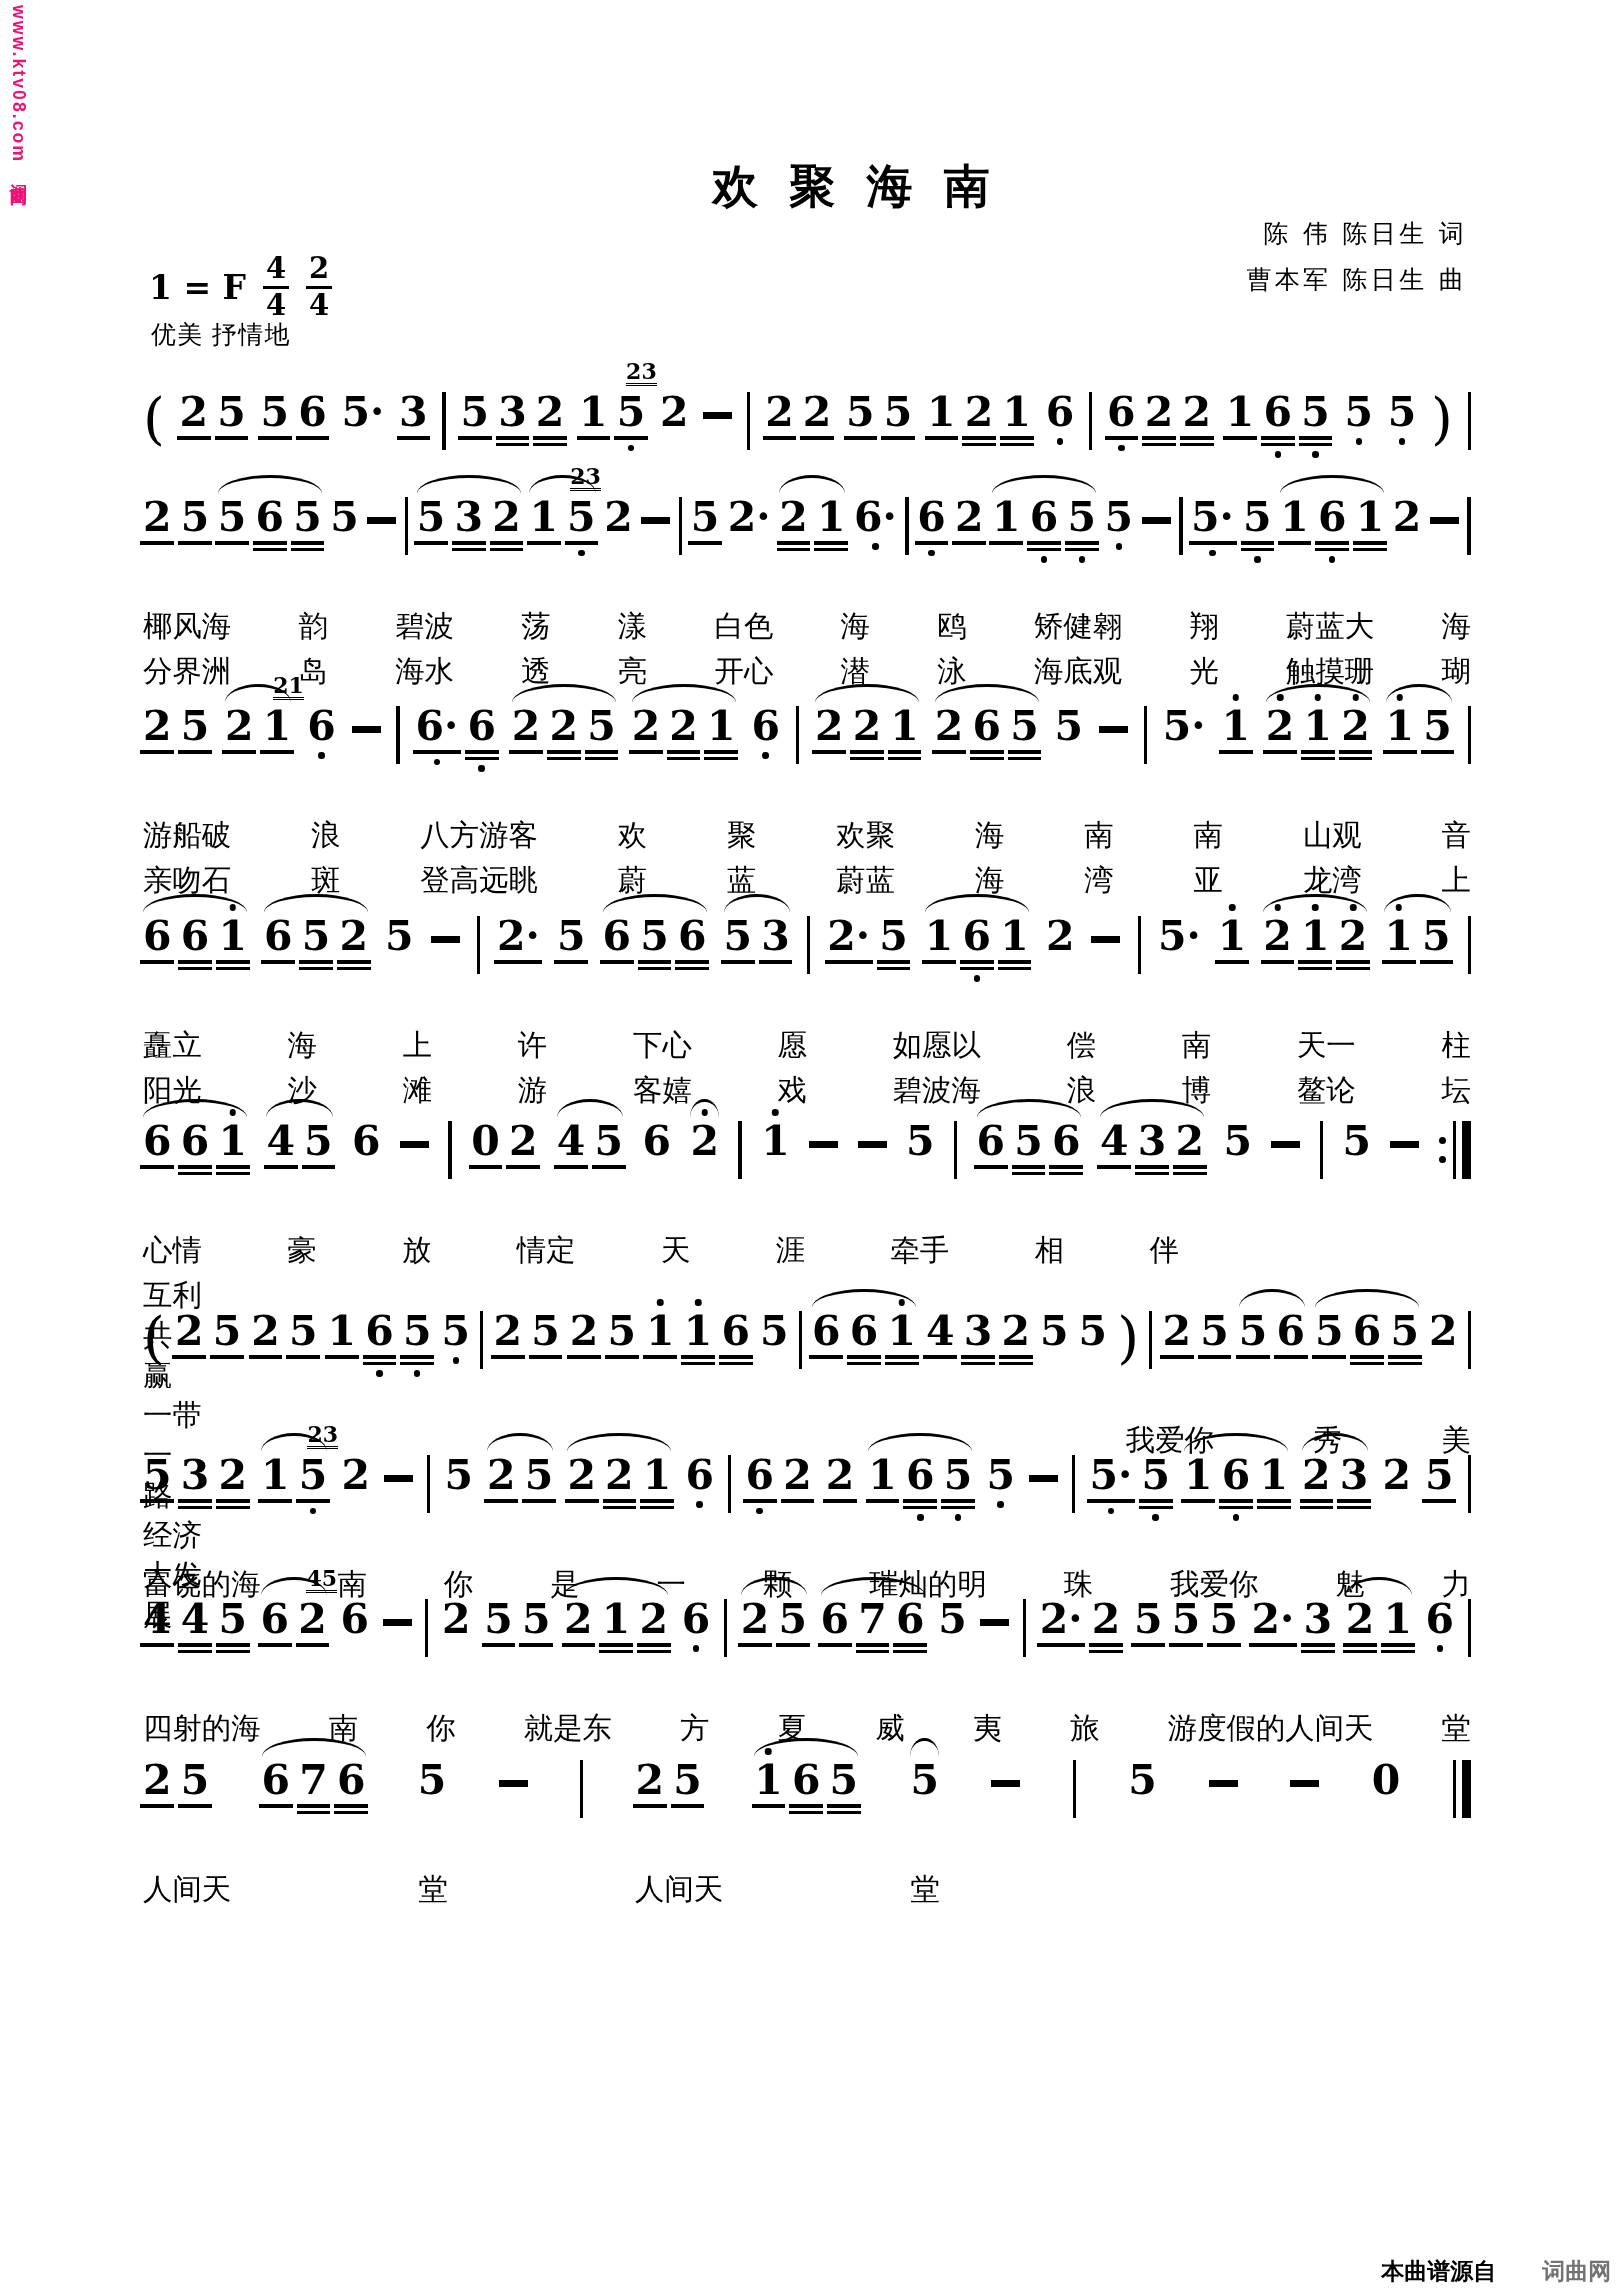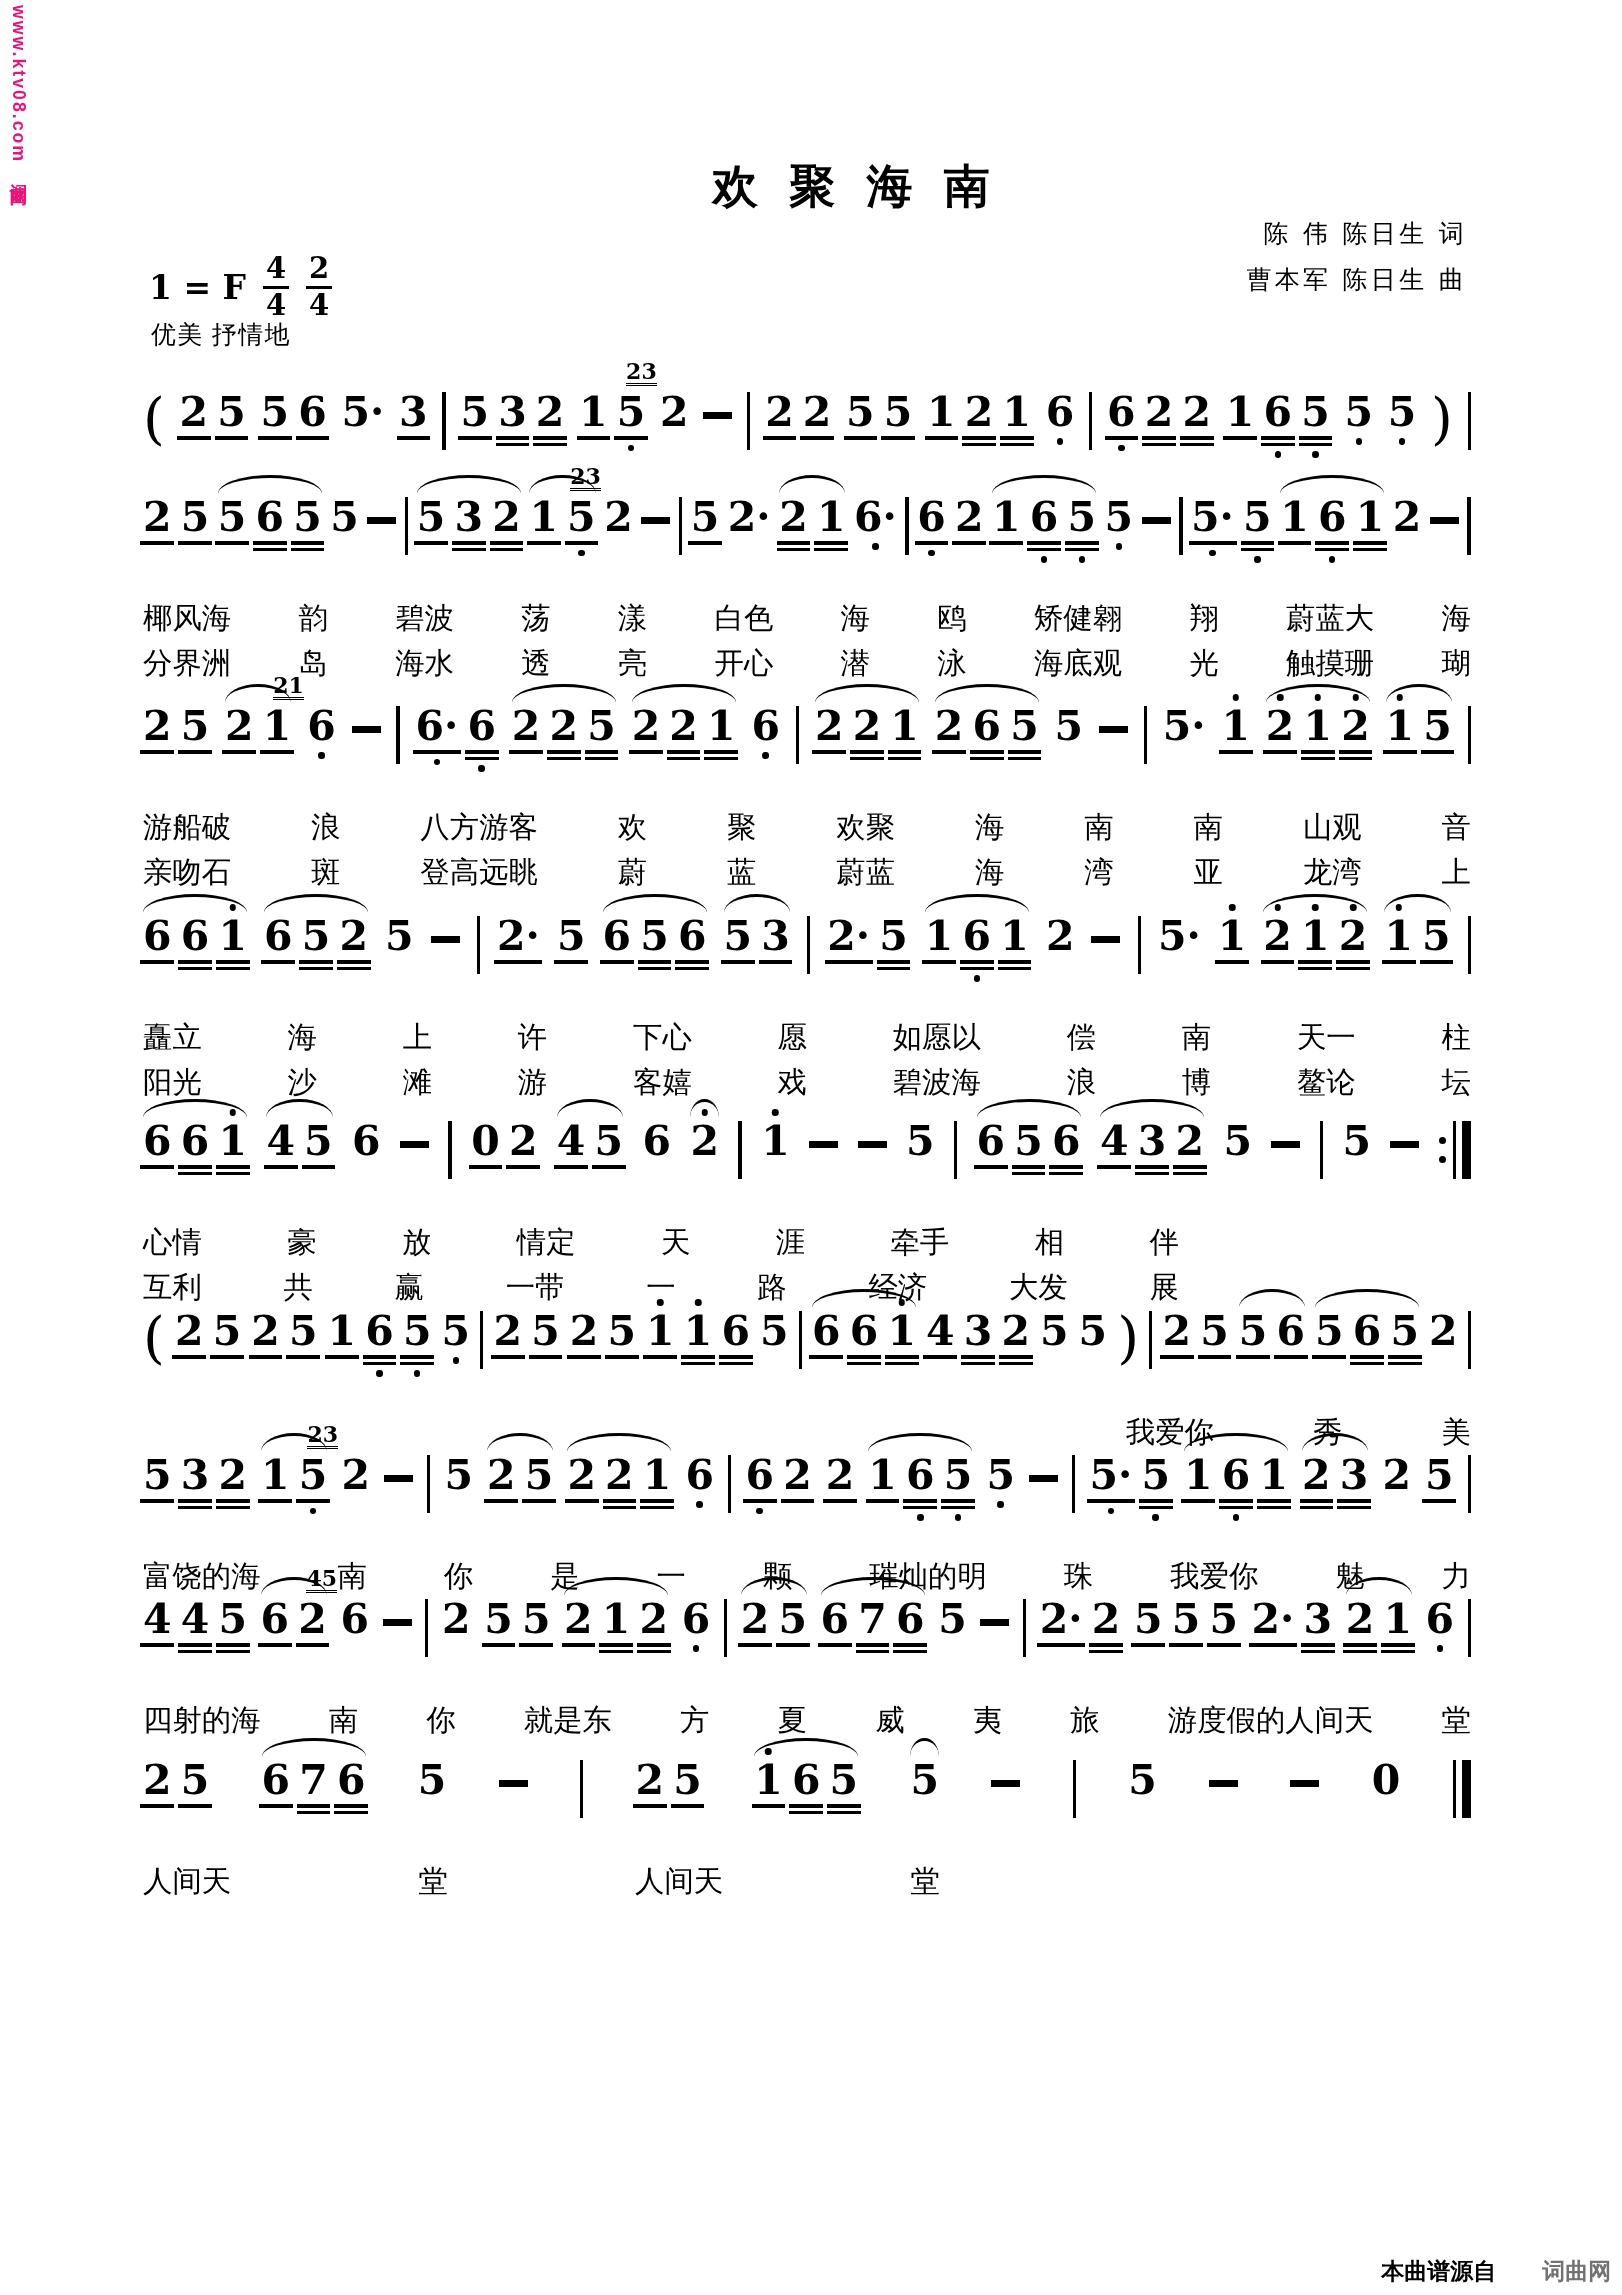--- a/index.html
+++ b/index.html
@@ -47,21 +47,21 @@
       font-size:22px;line-height:22px;border-bottom:3.3px double #000;padding-bottom:1.3px;}
   .bar{width:3.3px;height:58px;background:#000;margin-top:1.3px;}
   .dashn{width:29px;height:6.5px;background:#000;margin-top:21px;}
   .paren{font-size:56px;line-height:56px;font-family:"DejaVu Serif","Liberation Serif",serif;}
   .finbar,.rep{display:flex;gap:6.5px;margin-top:1.3px;align-items:center;}
   .thin{width:3.3px;height:58px;background:#000;}
   .thick{width:8.5px;height:58px;background:#000;}
   .repdots{display:flex;flex-direction:column;gap:11.8px;}
   .repdot{width:7.2px;height:7.2px;border-radius:50%;background:#000;}
 
-  .lrow{display:flex;justify-content:space-between;margin-top:17px;font-size:29.4px;width:100%;}
+  .lrow{display:flex;justify-content:space-between;margin-top:25px;font-size:29.4px;width:100%;}
   .lrow + .lrow{margin-top:5.2px;}
   .lw{white-space:nowrap;}
 </style>
 </head>
 <body>
 
 <div class="page">
 
   <div class="wm-top">www.ktv08.com 词曲网</div>
 
@@ -977,21 +977,21 @@
           <span class="lw">心情</span>
           <span class="lw">豪</span>
           <span class="lw">放</span>
           <span class="lw">情定</span>
           <span class="lw">天</span>
           <span class="lw">涯</span>
           <span class="lw">牵手</span>
           <span class="lw">相</span>
           <span class="lw">伴</span>
         </div>
-        <div class="lrow" style="width: 78%;">
+        <div class="lrow" style="width: 78%; flex-direction: column;">
           <span class="lw">互利</span>
           <span class="lw">共</span>
           <span class="lw">赢</span>
           <span class="lw">一带</span>
           <span class="lw">一</span>
           <span class="lw">路</span>
           <span class="lw">经济</span>
           <span class="lw">大发</span>
           <span class="lw">展</span>
         </div>

